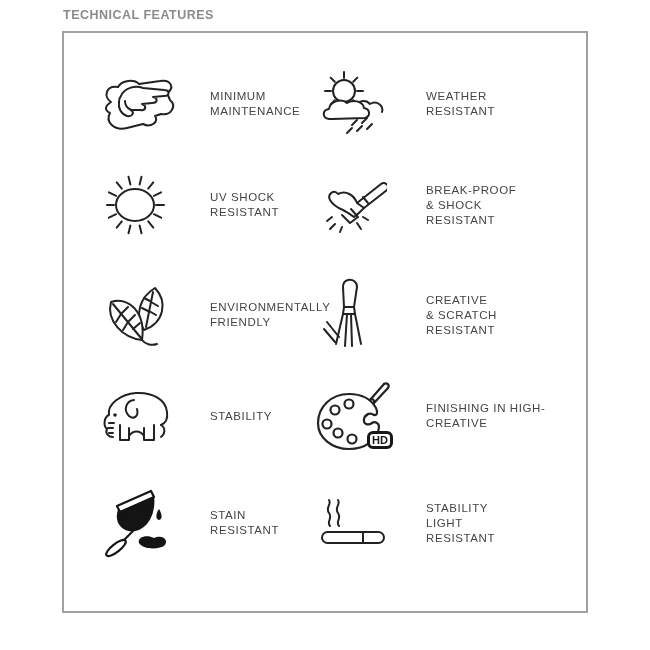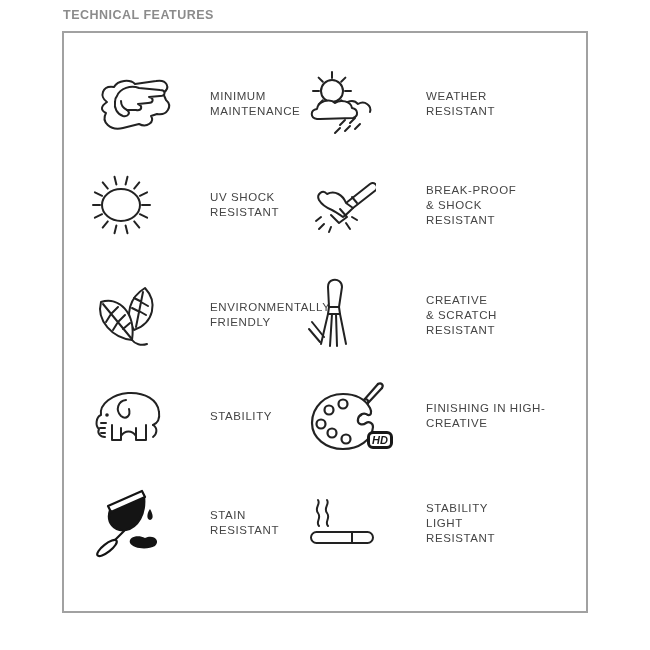--- a/index.html
+++ b/index.html
@@ -16,21 +16,21 @@
     border:2px solid #a1a1a1; background:#ffffff;
   }
   .feature { position:absolute; display:flex; align-items:center; height:84px; }
   .col-l { left:92px; }
   .col-r { left:308px; }
   .row-1 { top:62px; }
   .row-2 { top:163px; }
   .row-3 { top:273px; }
   .row-4 { top:374px; }
   .row-5 { top:481px; }
-  .ic { width:90px; flex:none; display:flex; align-items:center; position:relative;font-style:italic; }
+  .ic { width:90px; flex:none; display:flex; justify-content:center; align-items:center; position:relative; }
   .ic svg { display:block; }
   .lb {
     margin-left:28px; font-size:11.5px; line-height:15px;
     color:#454545; letter-spacing:0.6px;
   }
   .lb span { display:block; white-space:nowrap; }
   .hd-badge {
     position:absolute; right:5px; bottom:3px;
     background:#ffffff; border:3px solid #181818; border-radius:6px;
     font-size:11px; font-weight:bold; color:#181818;

